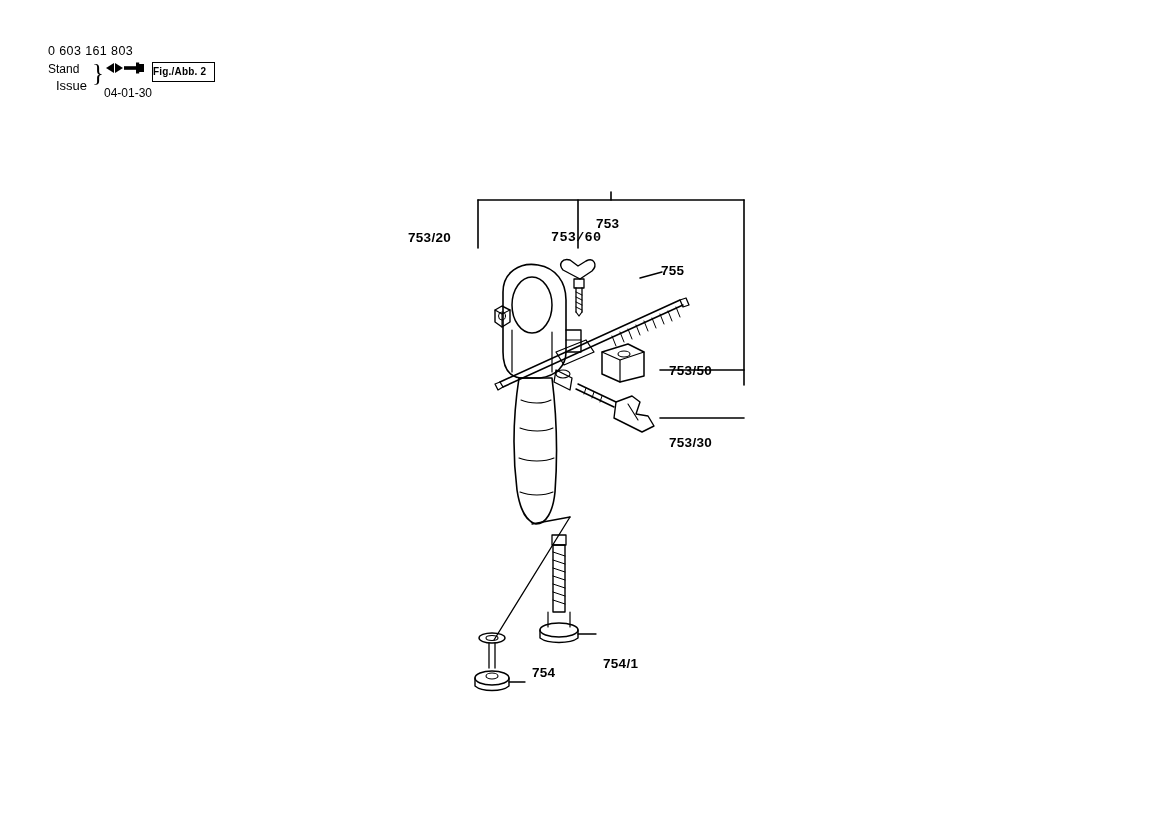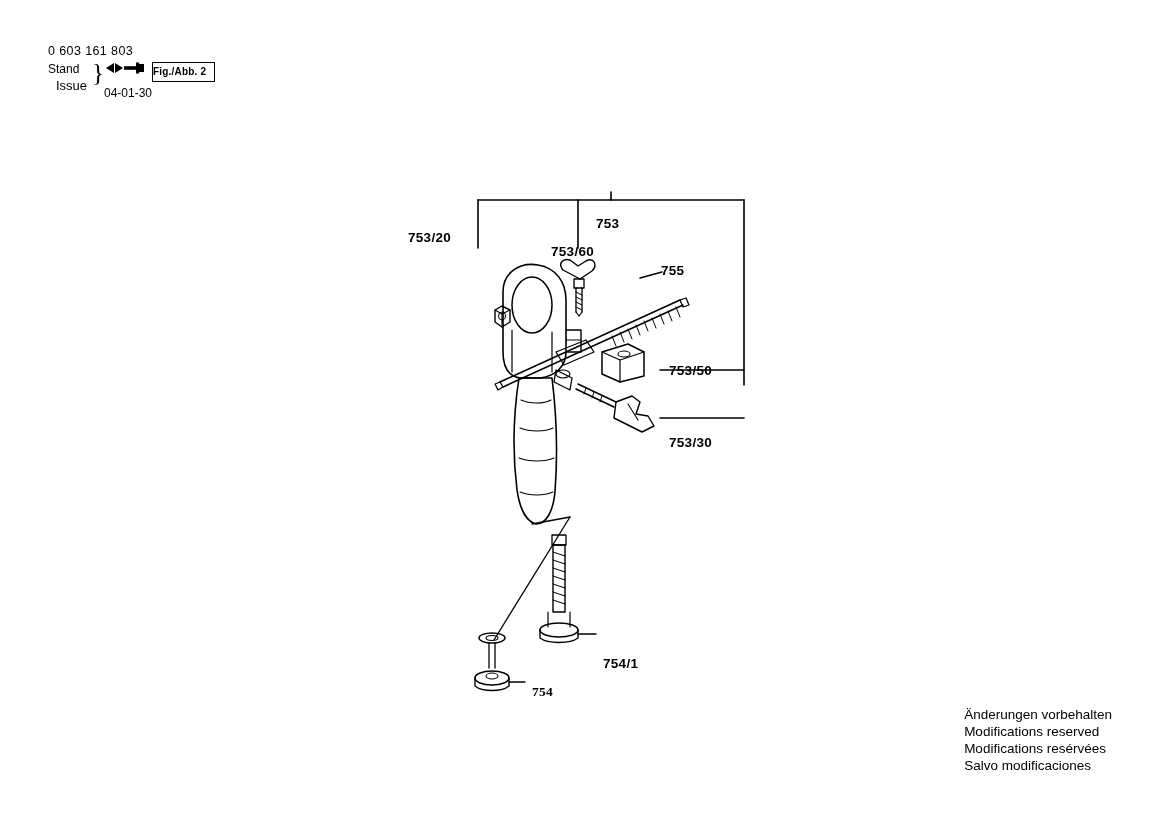--- a/index.html
+++ b/index.html
@@ -263,27 +263,21 @@
       <path d="M475 678 L475 686 C 482 692, 502 692, 509 686 L509 678" stroke-width="1.4"></path>
       <ellipse cx="492" cy="676" rx="6" ry="3" stroke-width="1.1"></ellipse>
 
       <path d="M509 682 L525 682" stroke-width="1.3"></path>
 
     </g>
   </svg>
 
   <div class="label" style="left:596px; top:176px;margin-top:40px;">753</div>
   <div class="label" style="left:408px; top:230px;">753/20</div>
-  <div class="label" style="left:551px; top:244px;">753/60</div>
+  <div class="label" style="left:551px; top:230px;font-family:Liberation Mono, monospace;">753/60</div>
   <div class="label" style="left:623px; top:263px;margin-left:38px;">755</div>
   <div class="label" style="left:669px; top:363px;">753/50</div>
   <div class="label" style="left:669px; top:411px;margin-top:24px;">753/30</div>
   <div class="label" style="left:603px; top:656px;">754/1</div>
-  <div class="label" style="left:532px; top:684px;font-family:Liberation Serif, serif;">754</div>
-
-  <div id="footer">
-    <div>Änderungen vorbehalten</div>
-    <div>Modifications reserved</div>
-    <div>Modifications resérvées</div>
-    <div>Salvo modificaciones</div>
-  </div>
+  <div class="label" style="left:532px; top:665px;">754</div>
+
 
 </div>
 
 </body></html>

